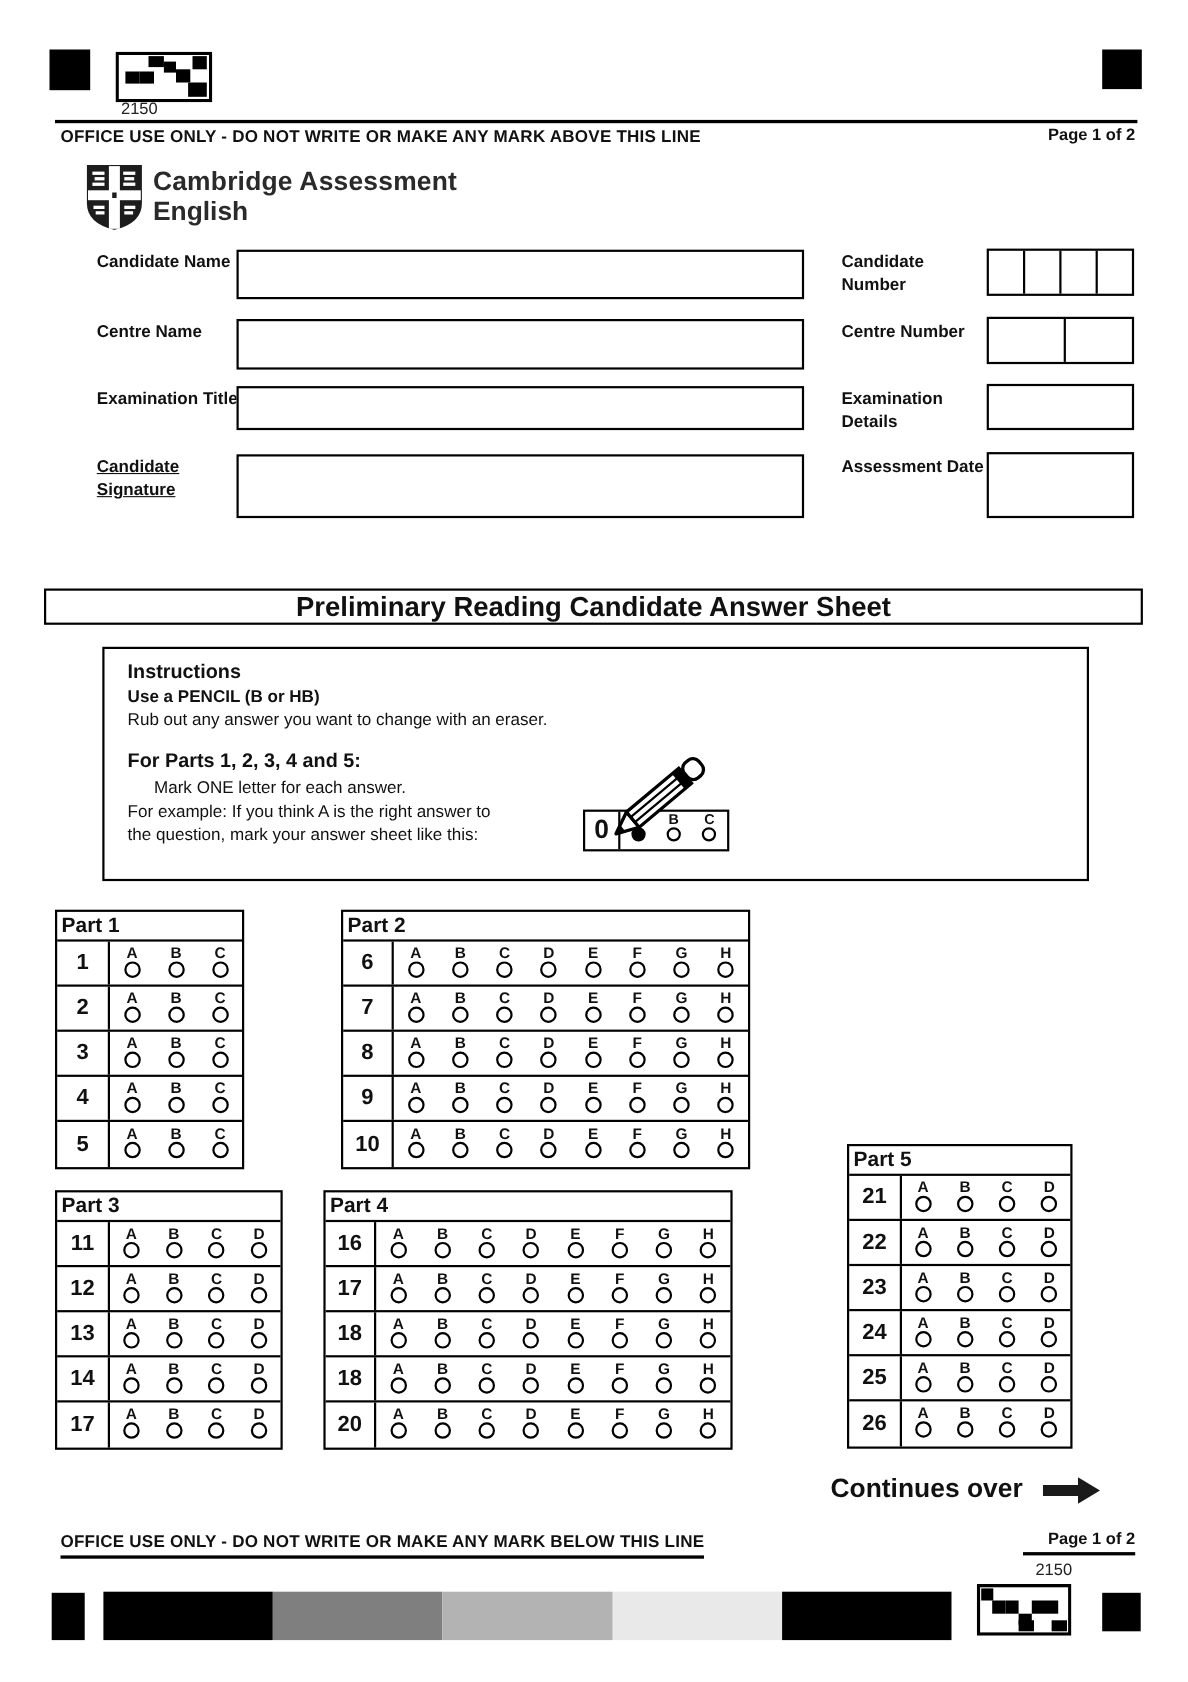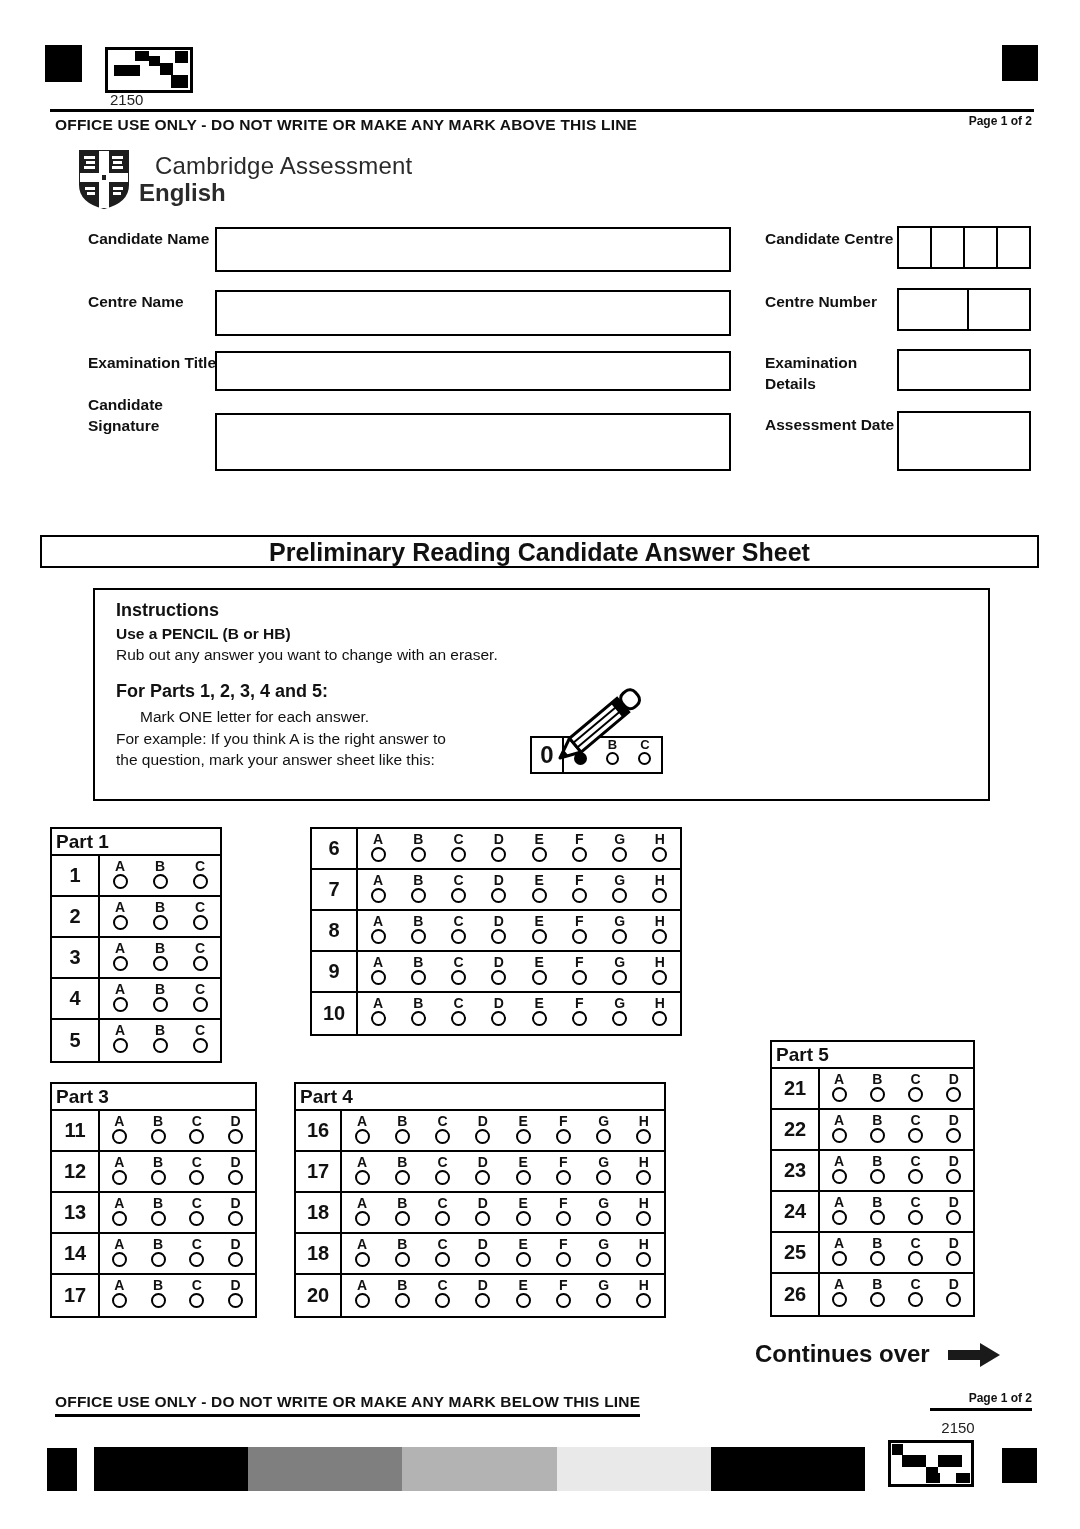--- a/index.html
+++ b/index.html
@@ -5,25 +5,25 @@
   * { margin:0; padding:0; box-sizing:border-box; }
   body { background:#d9d9d9; font-family:"Liberation Sans", sans-serif; }
   .page { position:relative; width:1080px; height:1529px; background:#ffffff; color:#111; margin:0 auto; overflow:hidden; }
 
   .abs { position:absolute; }
 
   
   .reg-square { background:#000; }
   .top-rule { background:#000; height:3px; }
   .office-line { font-weight:bold; font-size:15.5px; letter-spacing:.2px; }
-  .page-label { font-weight:bold; font-size:12px; text-align:right; }
+  .page-label { font-weight:bold; font-size:15px; text-align:right; }
   .code-label { font-size:15px; color:#222; }
 
   
-  .logo-text1 { font-weight:normal; font-size:24px; color:#2a2a2a; letter-spacing:.2px;margin-left:16px; }
+  .logo-text1 { font-weight:bold; font-size:24px; color:#2a2a2a; letter-spacing:.2px; }
   .logo-text2 { font-weight:bold; font-size:24px; color:#2a2a2a; }
 
   
   .field-label { font-weight:bold; font-size:15.5px; line-height:21px; width:130px; }
   .field-box { border:2px solid #000; background:#fff; display:flex; }
   .field-box input { border:none; outline:none; width:100%; font:15px "Liberation Sans", sans-serif; padding:4px 6px; background:transparent; }
   .cellbox { border:2px solid #000; display:flex; }
   .cellbox .cell { flex:1; border-right:2px solid #000; }
   .cellbox .cell:last-child { border-right:none; }
 
@@ -110,21 +110,21 @@
         <rect x="35" y="43" width="8" height="3"></rect>
     </g>
   </svg>
   <div class="abs logo-text1" style="left:139px;top:152px;">Cambridge Assessment</div>
   <div class="abs logo-text2" style="left:139px;top:179px;">English</div>
 
   <div class="abs field-label" style="left:88px;top:228px;">Candidate Name</div>
   <div class="abs field-box" style="left:215px;top:227px;width:516px;height:45px;">
     <input type="text" value="" style="">
   </div>
-  <div class="abs field-label" style="left:765px;top:228px;">Candidate Centre</div>
+  <div class="abs field-label" style="left:765px;top:228px;">Candidate Number</div>
   <div class="abs cellbox" style="left:897px;top:226px;width:134px;height:43px;">
     <div class="cell"></div>
     <div class="cell"></div>
     <div class="cell"></div>
     <div class="cell"></div>
   </div>
 
   <div class="abs field-label" style="left:88px;top:291px;">Centre Name</div>
   <div class="abs field-box" style="left:215px;top:290px;width:516px;height:46px;">
     <input type="text" value="" style="">
@@ -135,21 +135,21 @@
     <div class="cell"></div>
   </div>
 
   <div class="abs field-label" style="left:88px;top:352px;">Examination Title</div>
   <div class="abs field-box" style="left:215px;top:351px;width:516px;height:40px;">
     <input type="text" value="" style="">
   </div>
   <div class="abs field-label" style="left:765px;top:352px;">Examination Details</div>
   <div class="abs field-box" style="left:897px;top:349px;width:134px;height:42px;"></div>
 
-  <div class="abs field-label" style="left:88px;top:394px;">Candidate Signature</div>
+  <div class="abs field-label" style="left:88px;top:414px;text-decoration:underline;">Candidate Signature</div>
   <div class="abs field-box" style="left:215px;top:413px;width:516px;height:58px;"></div>
   <div class="abs field-label" style="left:765px;top:414px;">Assessment Date</div>
   <div class="abs field-box" style="left:897px;top:411px;width:134px;height:60px;"></div>
 
 
   <div class="abs title-box" style="left:40px;top:535px;width:999px;height:33px;">
     <span>Preliminary Reading Candidate Answer Sheet</span>
   </div>
 
   <div class="abs instructions-box" style="left:93px;top:588px;width:897px;height:213px;"></div>
@@ -272,20 +272,21 @@
             <div class="bubble"></div>
           </div>
           <div class="opt">
             <div class="opt-letter">C</div>
             <div class="bubble"></div>
           </div>
         </div>
       </div>
     </div>
   <div class="part-table pt-wide" style="left:310px;top:827px;width:372px;">
+      <div class="part-header">Part 2</div>
       <div class="part-row">
         <div class="q-cell">6</div>
         <div class="opt-cell">
           <div class="opt">
             <div class="opt-letter">A</div>
             <div class="bubble"></div>
           </div>
           <div class="opt">
             <div class="opt-letter">B</div>
             <div class="bubble"></div>

